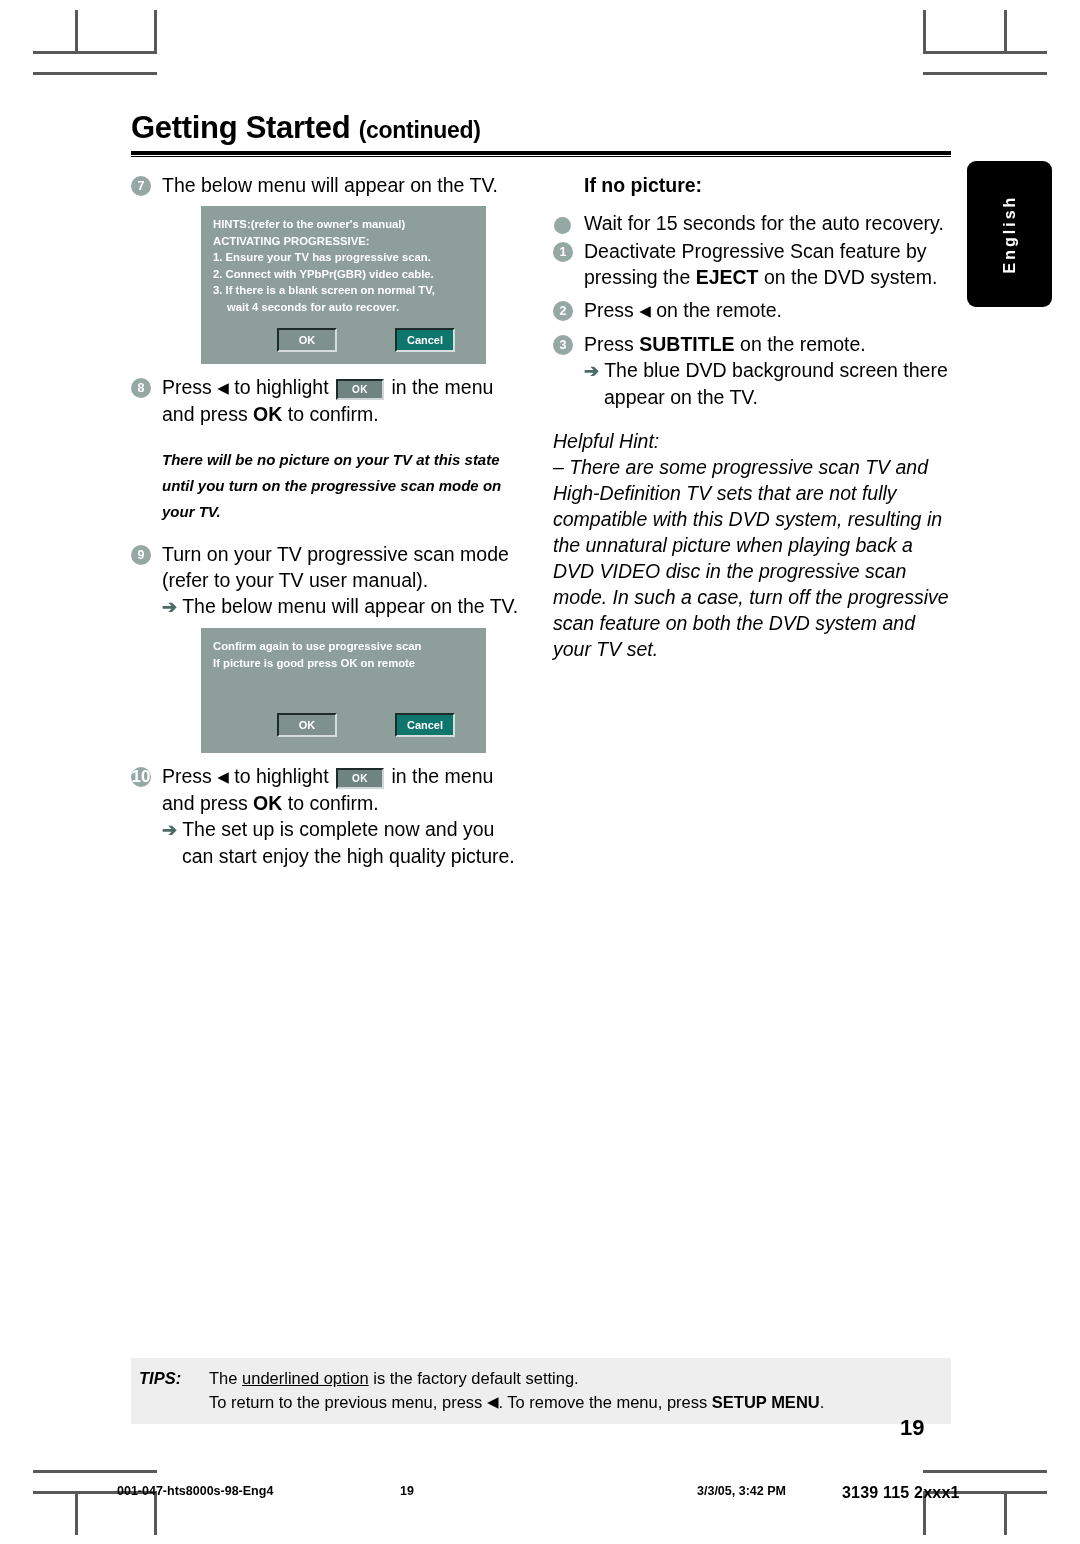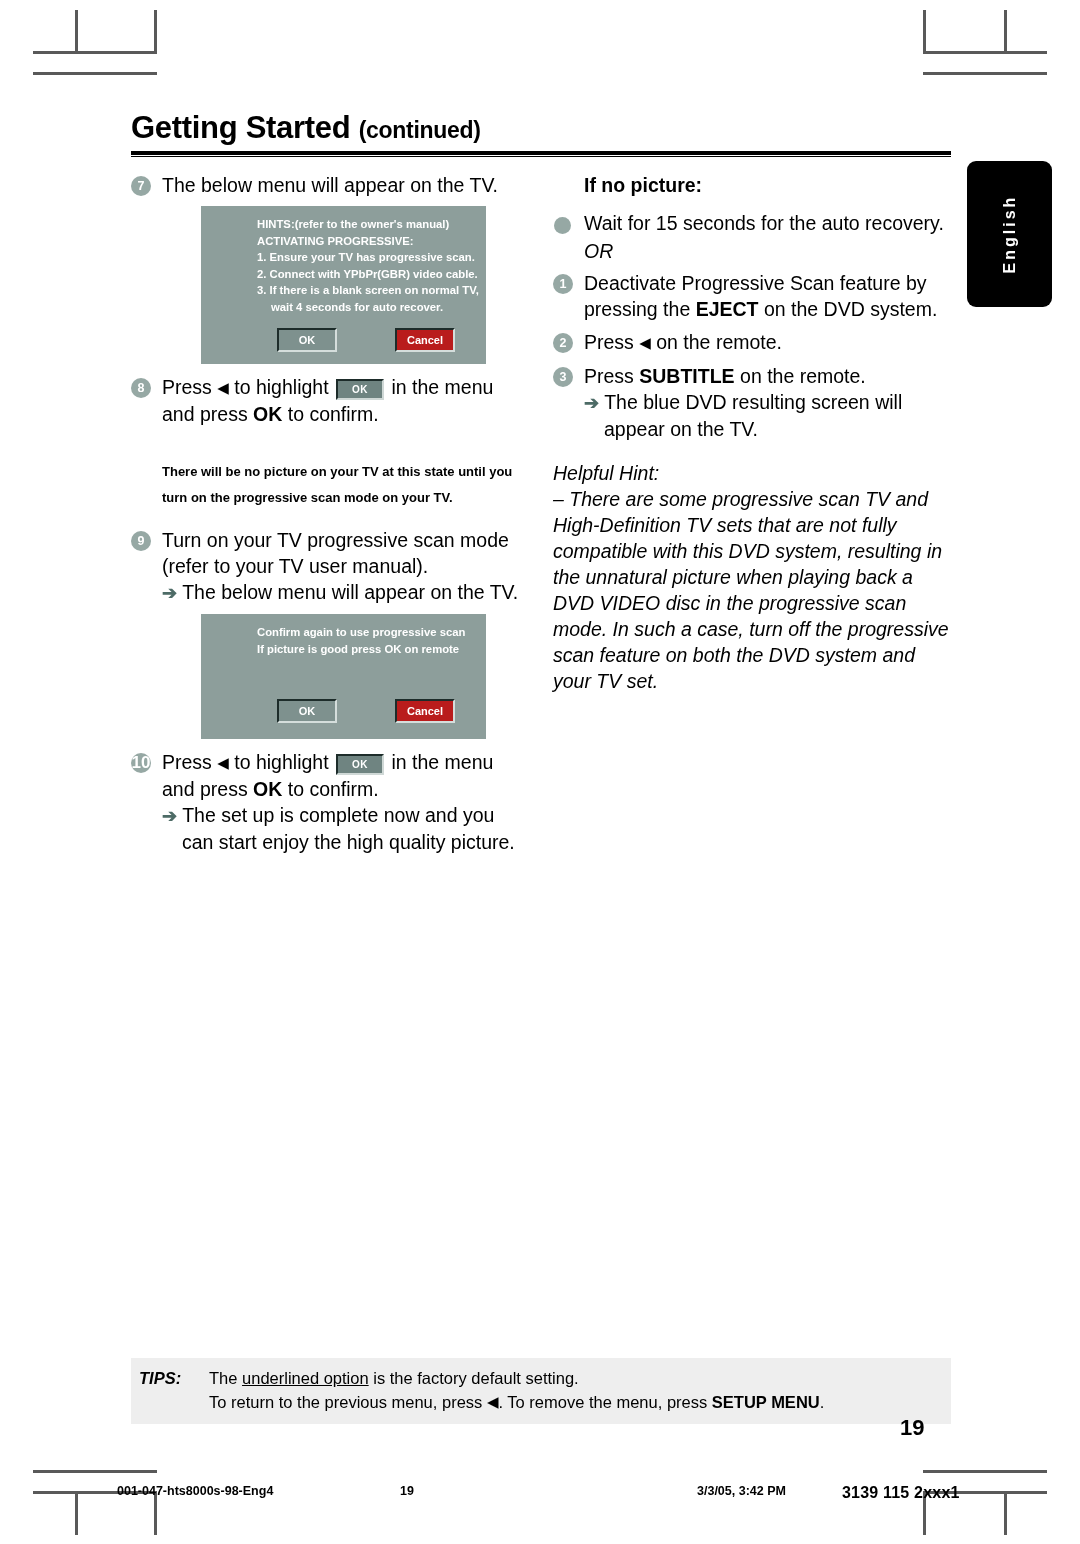--- a/index.html
+++ b/index.html
@@ -148,42 +148,43 @@
     color: #ffffff;
     font-size: 10px;
     font-weight: bold;
     text-align: center;
     letter-spacing: 0.5px;
     margin: 0 2px;
   }
 
   
   .warn {
-    font-size: 13px;
+    font-size: 15px;
     line-height: 26px;
     font-weight: bold;
     padding-left: 31px;
-    margin: 32px 0 16px 0;
+    margin: 20px 0 16px 0;
+    font-style: italic;
   }
 
   
   .tv-box {
     position: relative;
     margin: 8px 0 10px 70px;
     width: 285px;
     background: #8d9e9b;
     padding: 10px 12px 10px 12px;
     box-sizing: border-box;
     color: #ffffff;
     font-size: 11.3px;
     line-height: 16.5px;
     font-weight: bold;
     font-family: "Liberation Sans", sans-serif;
   }
-  .tv-box .tv-line { white-space: nowrap; margin-left: 44px; }
+  .tv-box .tv-line { white-space: nowrap; }
   .tv-box .tv-indent { padding-left: 14px; }
   .tv-btn-row {
     position: relative;
     height: 26px;
     margin-top: 13px;
   }
   .tv-btn {
     position: absolute;
     height: 20px;
     line-height: 20px;
@@ -197,21 +198,21 @@
     border-bottom: 2px solid #d5dedc;
   }
   .tv-btn.ok {
     left: 64px;
     width: 56px;
     background: #7e918e;
   }
   .tv-btn.cancel {
     left: 182px;
     width: 56px;
-    background: #b91c1c;
+    background: #0f766e;
   }
 
   
   .hint-title {
     font-style: italic;
     font-size: 19.5px;
     line-height: 26px;
     margin-top: 18px;
   }
   .hint-body {
@@ -377,23 +378,20 @@
 
     <div class="step tight" style="padding-left:31px; margin-bottom:12px;">
       <span class="b">If no picture:</span>
     </div>
 
     <div class="step tight">
       <span class="bullet-dot"></span>
       <span>Wait for 15 seconds for the auto recovery.</span>
     </div>
 
-    <div class="step tight" style="font-style:italic; margin-bottom:6px;">
-      <span>OR</span>
-    </div>
 
     <div class="step">
       <span class="bullet-num">1</span>
       <span>Deactivate Progressive Scan feature by</span><br>
       <span>pressing the</span>
       <span class="b">EJECT</span>
       <span>on the DVD system.</span>
     </div>
 
     <div class="step">
@@ -401,21 +399,21 @@
       <span>Press</span>
       <span class="tri">◀</span>
       <span>on the remote.</span>
     </div>
 
     <div class="step">
       <span class="bullet-num">3</span>
       <span>Press</span>
       <span class="b">SUBTITLE</span>
       <span>on the remote.</span><br>
-      <span class="arrow-line"><span class="arrow">➔</span> <span>The blue DVD resulting screen will</span><br><span>appear on the TV.</span></span>
+      <span class="arrow-line"><span class="arrow">➔</span> <span>The blue DVD background screen there</span><br><span>appear on the TV.</span></span>
     </div>
 
     <div class="hint-title">Helpful Hint:</div>
     <div class="hint-body">–  There are some progressive scan TV and High-Definition TV sets that are not fully compatible with this DVD system, resulting in the unnatural picture when playing back a DVD VIDEO disc in the progressive scan mode.  In such a case, turn off the progressive scan feature on both the DVD system and your TV set.</div>
 
   </div>
 
   <div id="tips">
     <span class="tips-label">TIPS:</span>
     <div class="tips-lines">

